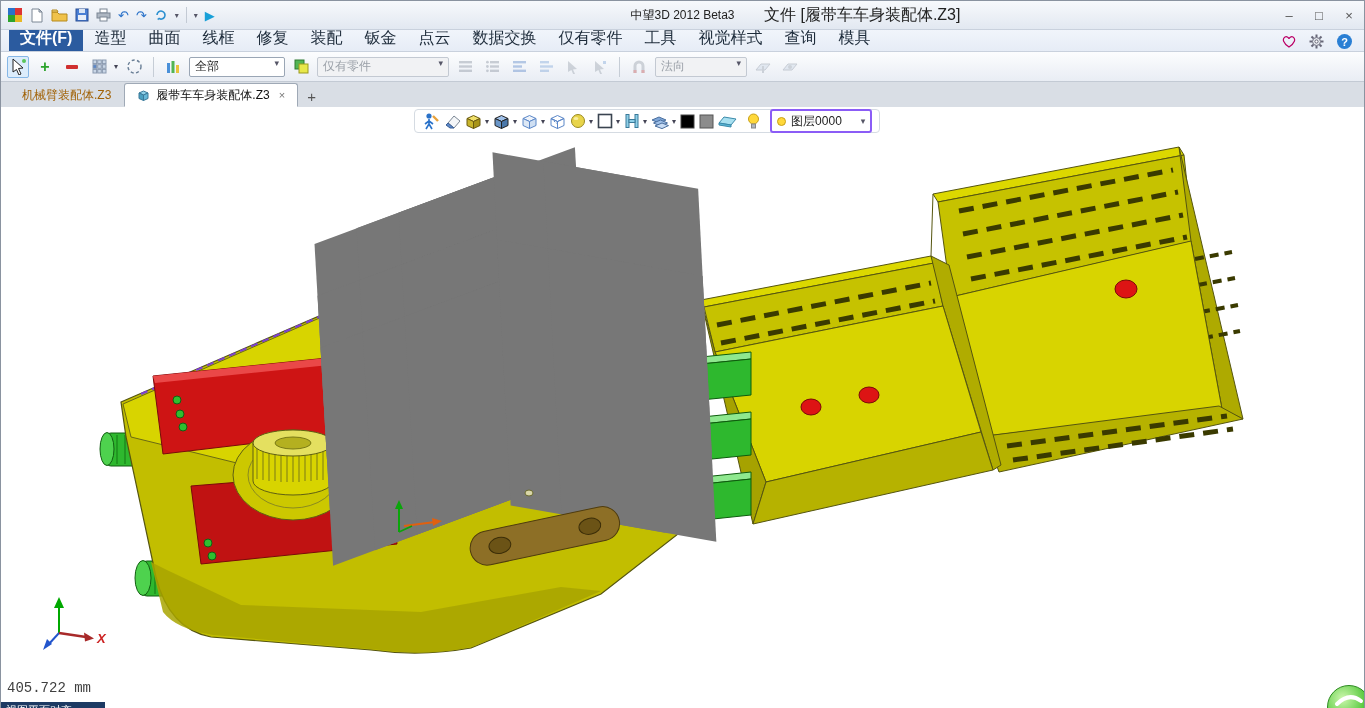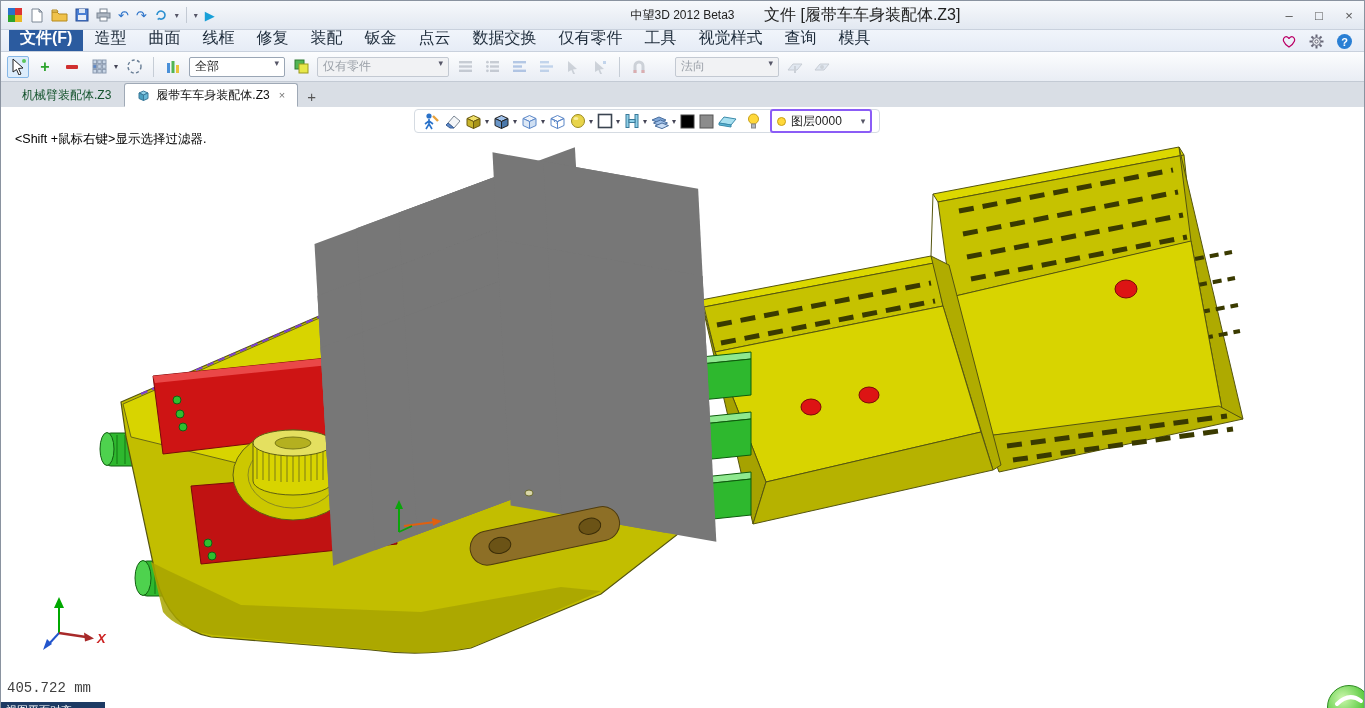--- a/index.html
+++ b/index.html
@@ -29,21 +29,21 @@
   .tb-icon.active-tool{background:#dcecfb;border:1px solid #86b7e6;border-radius:2px;box-sizing:border-box;}
   .combo{height:20px;background:#fff;border:1px solid #9aa6b5;border-radius:2px;display:flex;align-items:flex-start;font-size:12px;color:#222;padding:0 5px;box-sizing:border-box;flex:none;}
   .combo .caret{margin-left:auto;color:#556;font-size:9px;padding-left:6px;}
   .combo.disabled{background:#f1f2f4;color:#9aa0a8;border-color:#c3c9d2;}
   .sep{width:1px;height:20px;background:#c6cdd6;margin:0 3px;flex:none;}
   .dis{opacity:.42;}
   .plusglyph{font-size:16px;font-weight:bold;color:#2da42d;line-height:1;}
 
   
   .doctabs{height:25px;background:#d9dee5;display:flex;align-items:flex-end;padding-left:8px;flex:none;}
-  .doctab{height:22px;display:flex;align-items:center;font-size:12px;color:#14532d;padding:0 12px;border:1px solid transparent;white-space:nowrap;}
+  .doctab{height:22px;display:flex;align-items:center;font-size:12px;color:#a16207;padding:0 12px;border:1px solid transparent;white-space:nowrap;}
   .doctab.active{background:#ffffff;border:1px solid #9fa9b6;border-bottom-color:#fff;border-radius:3px 3px 0 0;color:#111;}
   .doctab .close{margin-left:9px;color:#777;font-size:11px;}
   .newtab{font-size:15px;color:#555;padding:0 9px 2px;}
 
   
   .canvas{position:relative;height:605px;background:#fff;overflow:hidden;flex:none;}
   .hints{position:absolute;left:14px;top:22px;font-size:12.5px;color:#000;line-height:21px;z-index:5;}
   .float-toolbar{position:absolute;left:413px;top:2px;display:flex;align-items:center;gap:4px;background:rgba(255,255,255,.88);border:1px solid #d5dbe2;border-radius:4px;padding:2px 7px;height:24px;z-index:6;box-sizing:border-box;}
   .ft-icon{display:flex;align-items:center;justify-content:center;flex:none;}
   .caret-sm{font-size:8px;color:#445;margin-left:-1px;}
@@ -268,21 +268,21 @@
         </svg>
       </div>
     <div class="sep"></div>
     <div class="tb-icon dis">
       <svg width="14" height="15">
           <path d="M3,14 V7 a4,4 0 0 1 8,0 V14" fill="none" stroke="#98a0aa" stroke-width="3"></path>
           <rect x="1.5" y="11" width="3" height="3" fill="#c05050"></rect>
           <rect x="9.5" y="11" width="3" height="3" fill="#c05050"></rect>
         </svg>
     </div>
-    <div class="combo disabled" style="width:104px;margin-left:20px;">
+    <div class="combo disabled" style="width:92px;">
       <span>法向</span>
         <span class="caret">▾</span>
     </div>
     <div class="tb-icon dis">
         <svg width="16" height="14">
           <polygon points="1,10 6,4 15,4 10,10" fill="#c9d6e6" stroke="#8a93a0"></polygon>
           <line x1="8" y1="13" x2="8" y2="6" stroke="#9aa3ae" stroke-width="2"></line>
         </svg>
       </div>
     <div class="tb-icon dis">
@@ -307,21 +307,20 @@
       </span>
       <span>履带车车身装配体.Z3</span>
       <span class="close">×</span>
     </div>
     <div class="newtab">+</div>
   </div>
 
   <div class="canvas">
 
     <div class="hints">
-      <div>&lt;Shift +鼠标右键&gt;显示选择过滤器.</div>
     </div>
 
     <div class="float-toolbar">
       <span class="ft-icon">
         <svg width="17" height="18">
             <circle cx="7" cy="4" r="2.6" fill="#2a72c9"></circle>
             <path d="M7,7 V12 M7,9 L3,12 M7,9 L11,12 M7,12 L4,17 M7,12 L10,17" stroke="#2a72c9" stroke-width="1.6" fill="none"></path>
             <line x1="11" y1="4" x2="16" y2="9" stroke="#e8a23c" stroke-width="2.4"></line>
           </svg>
       </span>

